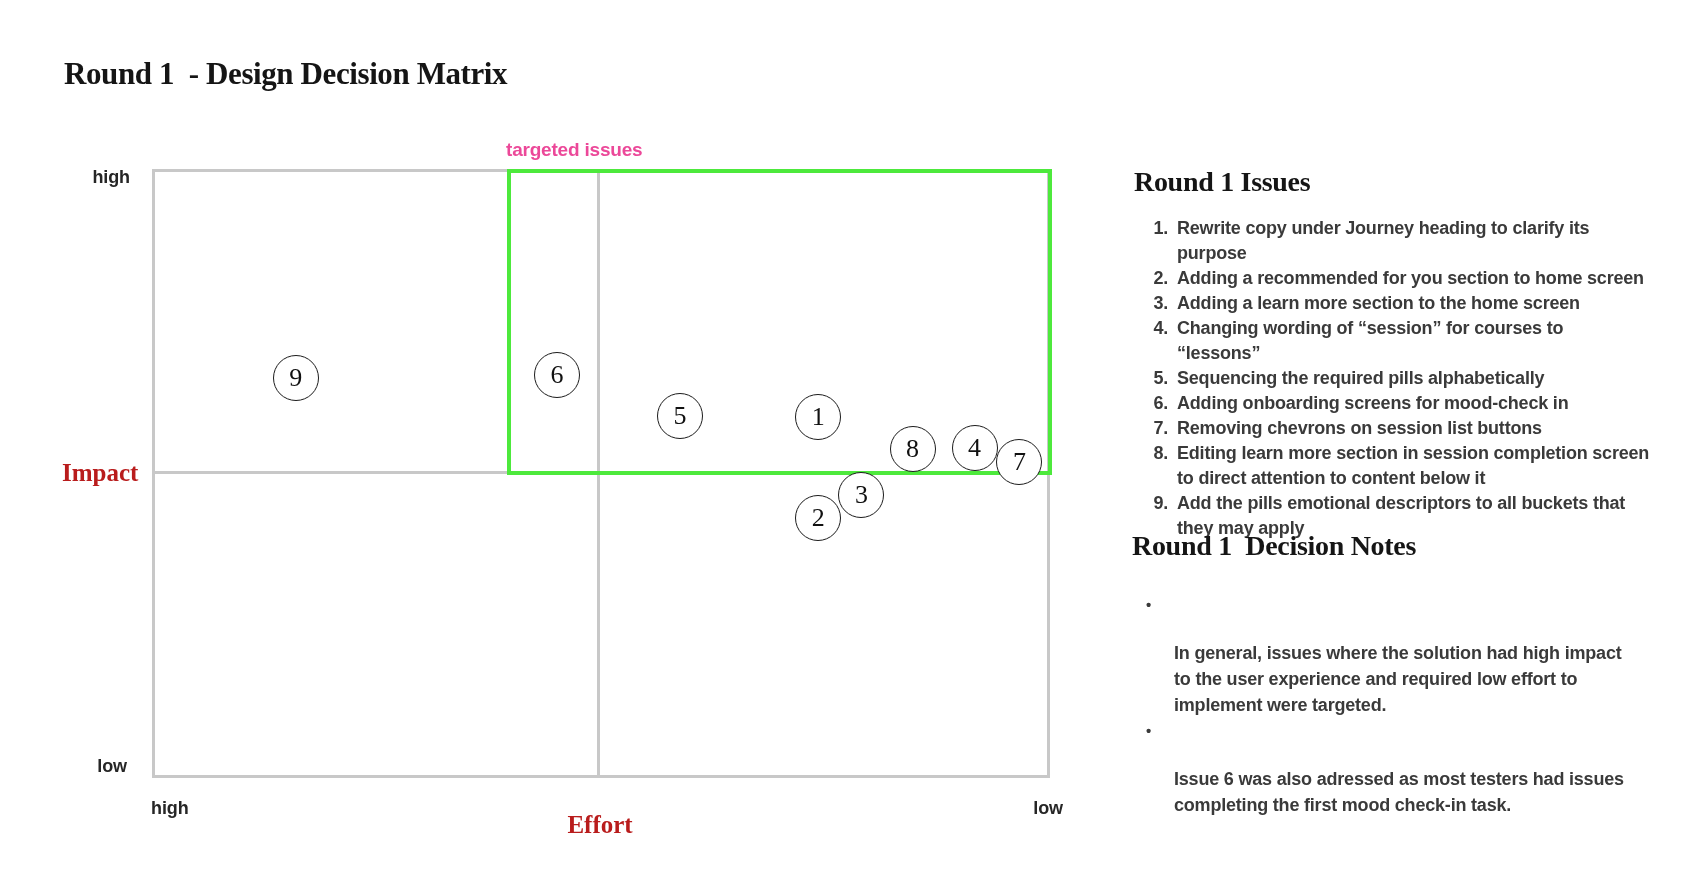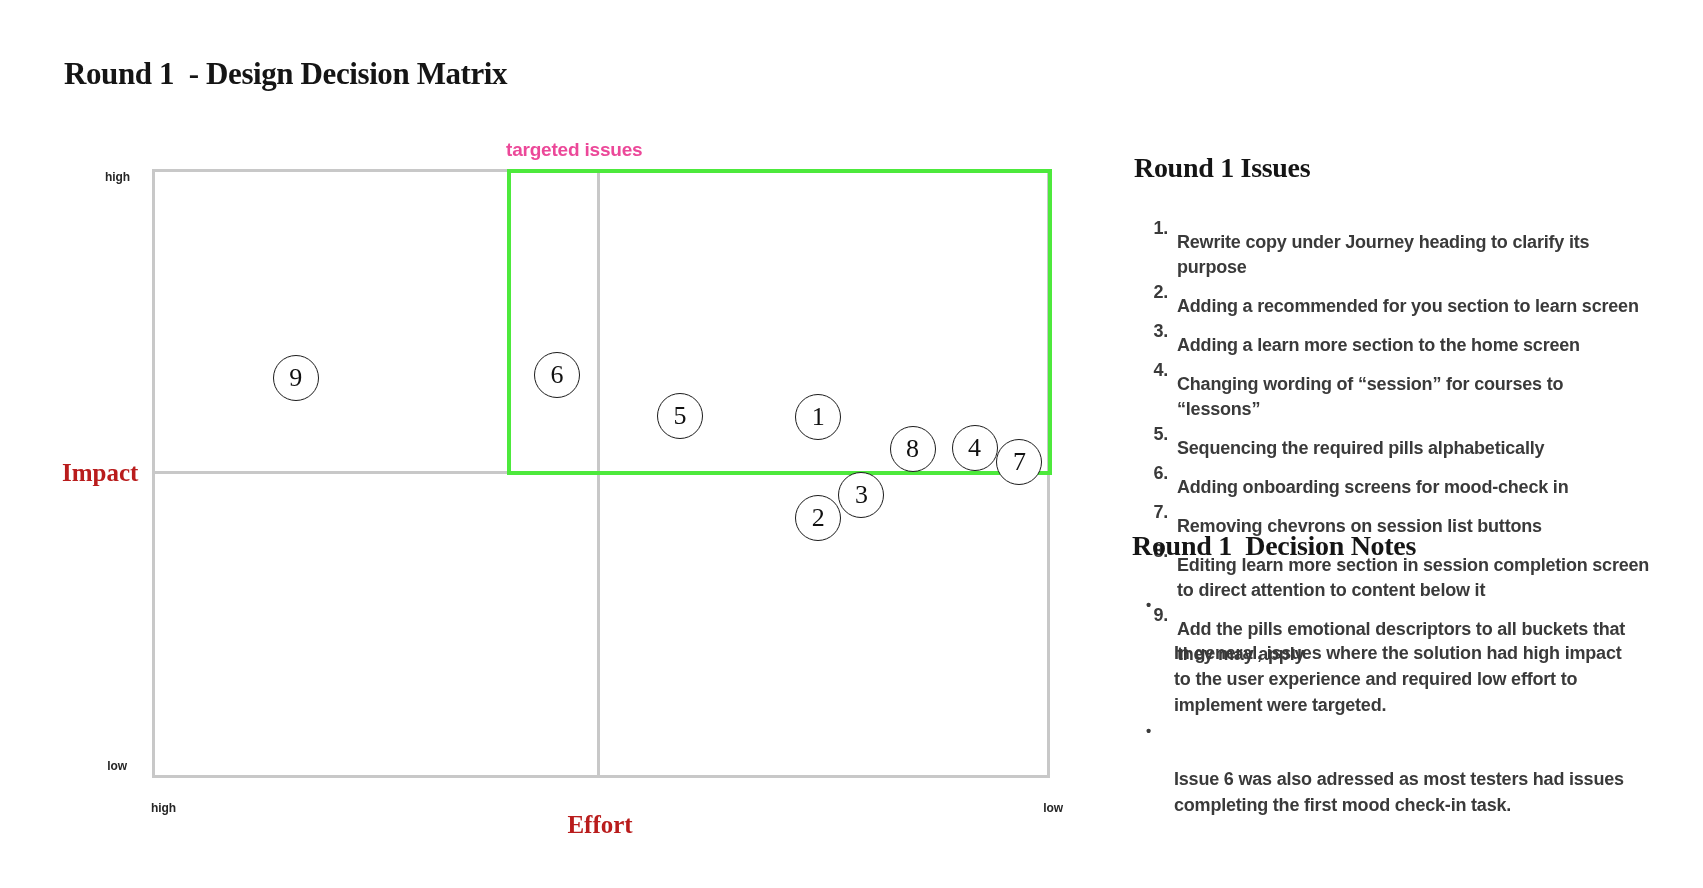--- a/index.html
+++ b/index.html
@@ -17,21 +17,21 @@
     left:64px;top:54px;
     font-family:"Liberation Serif","DejaVu Serif",serif;
     font-size:31px;line-height:40px;letter-spacing:-0.4px;
     color:#151515;white-space:pre-wrap;
   }
   .panel-heading{
     font-family:"Liberation Serif","DejaVu Serif",serif;
     font-size:28px;line-height:34px;letter-spacing:-0.3px;
     color:#151515;white-space:pre-wrap;
   }
-  #issues-heading{left:1134px;top:151px;}
+  #issues-heading{left:1134px;top:165px;}
   #notes-heading{left:1132px;top:529px;}
 
   
   .matrix-outline{
     left:152px;top:169px;width:898px;height:609px;
     box-sizing:border-box;border:3px solid #c8c8c8;
   }
   .v-divider{left:597px;top:169px;width:3px;height:609px;background:#c8c8c8;}
   .h-divider{left:152px;top:471px;width:898px;height:3px;background:#c8c8c8;}
   .targeted-region{
@@ -39,21 +39,21 @@
     box-sizing:border-box;border:4px solid #4de93c;
     z-index:3;
   }
   .region-label{
     left:506px;top:138px;
     font-size:19px;line-height:24px;color:#ec4899;letter-spacing:-0.2px;
     z-index:4;
   }
 
   
-  .axis-small{font-size:12px;line-height:20px;color:#262626;letter-spacing:-0.1px;}
+  .axis-small{font-size:18px;line-height:20px;color:#262626;letter-spacing:-0.1px;}
   .y-high{left:70px;width:60px;top:167px;text-align:right;}
   .y-low{left:67px;width:60px;top:756px;text-align:right;}
   .x-high{left:151px;width:60px;top:798px;text-align:left;}
   .x-low{left:1013px;width:50px;top:798px;text-align:right;}
   .axis-title{
     font-family:"Liberation Serif","DejaVu Serif",serif;
     font-size:25px;line-height:28px;color:#b91c1c;
   }
   .impact-title{left:62px;top:459px;}
   .effort-title{left:555px;width:90px;top:811px;text-align:center;}
@@ -70,21 +70,21 @@
     z-index:5;
   }
 
   
   .issues-list{
     left:1146px;top:216px;width:505px;
     font-size:18px;line-height:25px;letter-spacing:-0.2px;color:#3a3a3a;
   }
   .issues-list .row{display:flex;align-items:flex-start;}
   .issues-list .num{flex:none;width:22px;text-align:right;margin-right:9px;}
-  .issues-list .txt{flex:1;white-space:pre-wrap;margin-top:14px;}
+  .issues-list .txt{flex:1;white-space:pre-wrap;}
 
   .notes-list{
     left:1146px;top:592px;width:495px;
     font-size:18px;line-height:26px;letter-spacing:-0.2px;color:#3a3a3a;
   }
   .notes-list .row{display:flex;align-items:flex-start;}
   .notes-list .bullet{flex:none;width:12px;margin-right:16px;font-size:15px;}
   .notes-list .txt{flex:1;white-space:pre-wrap;margin-top:48px;}
 </style>
 </head>
@@ -123,21 +123,21 @@
 <div class="abs panel-heading" id="issues-heading">Round 1 Issues</div>
 <div class="abs issues-list">
 
     <div class="row">
       <span class="num">1.</span>
       <span class="txt">Rewrite copy under Journey heading to clarify its purpose</span>
     </div>
 
     <div class="row">
       <span class="num">2.</span>
-      <span class="txt">Adding a recommended for you section to learn screen</span>
+      <span class="txt">Adding a recommended for you section to home screen</span>
     </div>
 
     <div class="row">
       <span class="num">3.</span>
       <span class="txt">Adding a learn more section to the home screen</span>
     </div>
 
     <div class="row">
       <span class="num">4.</span>
       <span class="txt">Changing wording of “session” for courses to “lessons”</span>

